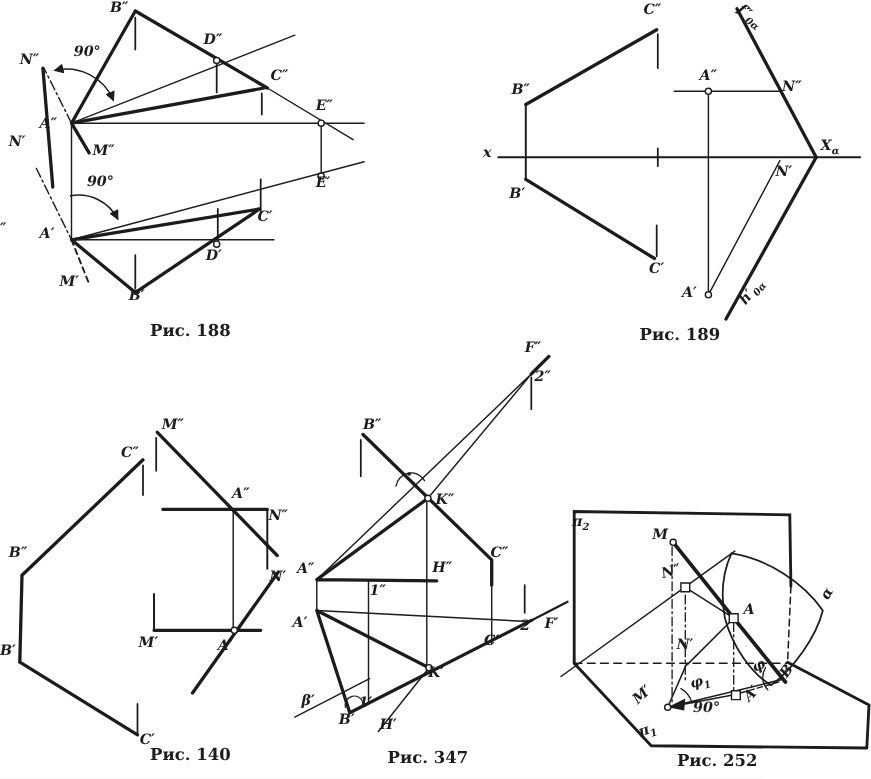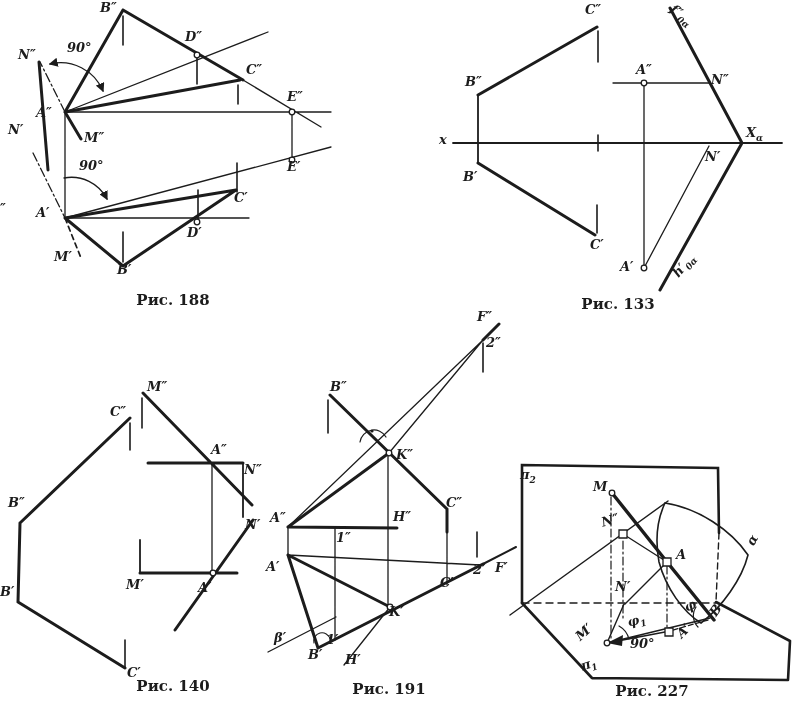--- a/index.html
+++ b/index.html
@@ -118,21 +118,21 @@
       <span class="lbl" style="left: 79px; top: 159px;">90°</span>
       <span class="lbl" style="left: 287px; top: 160px;">E′</span>
       <span class="lbl" style="left: 234px; top: 191px;">C′</span>
       <span class="lbl" style="left: 36px; top: 206px;">A′</span>
       <span class="lbl" style="left: 187px; top: 226px;">D′</span>
       <span class="lbl" style="left: 54px; top: 250px;">M′</span>
       <span class="lbl" style="left: 117px; top: 263px;">B′</span>
       <span class="lbl" style="left: 0px; top: 202px;">″</span>
     </div>
   <div class="fig">
-    <div class="cap" style="left:618px;top:297px">Рис. 133</div>
+    <div class="cap" style="left:618px;top:297px">Рис. 189</div>
   <span class="lbl" style="left: 585px; top: 3px;">C″</span>
       <span class="lbl" style="left: 676px; top: 2px; transform: rotate(38deg);">f″<sub>0α</sub></span>
       <span class="lbl" style="left: 465px; top: 75px;">B″</span>
       <span class="lbl" style="left: 636px; top: 63px;">A″</span>
       <span class="lbl" style="left: 711px; top: 73px;">N″</span>
       <span class="lbl" style="left: 439px; top: 133px;">x</span>
       <span class="lbl" style="left: 746px; top: 126px; font-style: italic;">X<sub>α</sub></span>
       <span class="lbl" style="left: 705px; top: 150px;">N′</span>
       <span class="lbl" style="left: 463px; top: 170px;">B′</span>
       <span class="lbl" style="left: 590px; top: 238px;">C′</span>
@@ -146,41 +146,41 @@
       <span class="lbl" style="left: 211px; top: 443px;">A″</span>
       <span class="lbl" style="left: 244px; top: 463px;">N″</span>
       <span class="lbl" style="left: 8px; top: 496px;">B″</span>
       <span class="lbl" style="left: 245px; top: 518px;">N′</span>
       <span class="lbl" style="left: 0px; top: 585px;">B′</span>
       <span class="lbl" style="left: 126px; top: 578px;">M′</span>
       <span class="lbl" style="left: 198px; top: 581px;">A′</span>
       <span class="lbl" style="left: 127px; top: 666px;">C′</span>
     </div>
   <div class="fig">
-    <div class="cap" style="left:389px;top:682px">Рис. 191</div>
+    <div class="cap" style="left:389px;top:682px">Рис. 347</div>
   <span class="lbl" style="left: 477px; top: 310px;">F″</span>
       <span class="lbl" style="left: 486px; top: 336px;">2″</span>
       <span class="lbl" style="left: 330px; top: 380px;">B″</span>
       <span class="lbl" style="left: 396px; top: 448px;">K″</span>
       <span class="lbl" style="left: 446px; top: 496px;">C″</span>
       <span class="lbl" style="left: 270px; top: 511px;">A″</span>
       <span class="lbl" style="left: 393px; top: 510px;">H″</span>
       <span class="lbl" style="left: 336px; top: 531px;">1″</span>
       <span class="lbl" style="left: 266px; top: 560px;">A′</span>
       <span class="lbl" style="left: 473px; top: 563px;">2′</span>
       <span class="lbl" style="left: 495px; top: 561px;">F′</span>
       <span class="lbl" style="left: 440px; top: 576px;">C′</span>
       <span class="lbl" style="left: 389px; top: 605px;">K′</span>
       <span class="lbl" style="left: 274px; top: 631px;">β′</span>
       <span class="lbl" style="left: 308px; top: 648px;">B′</span>
       <span class="lbl" style="left: 326px; top: 633px;">1′</span>
       <span class="lbl" style="left: 345px; top: 653px;">H′</span>
     </div>
   <div class="fig">
-    <div class="cap" style="left:652px;top:684px">Рис. 227</div>
+    <div class="cap" style="left:652px;top:684px">Рис. 252</div>
   <span class="lbl" style="left: 520px; top: 468px;">π<sub>2</sub></span>
       <span class="lbl" style="left: 593px; top: 480px;">M</span>
       <span class="lbl" style="left: 600px; top: 516px; transform: rotate(-15deg);">N″</span>
       <span class="lbl" style="left: 676px; top: 548px;">A</span>
       <span class="lbl" style="left: 744px; top: 541px; transform: rotate(-60deg);">α</span>
       <span class="lbl" style="left: 615px; top: 580px;">N′</span>
       <span class="lbl" style="left: 682px; top: 602px; transform: rotate(-25deg);">φ</span>
       <span class="lbl" style="left: 626px; top: 616px; transform: rotate(-15deg);">φ<sub>1</sub></span>
       <span class="lbl" style="left: 630px; top: 637px;">90°</span>
       <span class="lbl" style="left: 573px; top: 633px; transform: rotate(-42deg);">M′</span>

